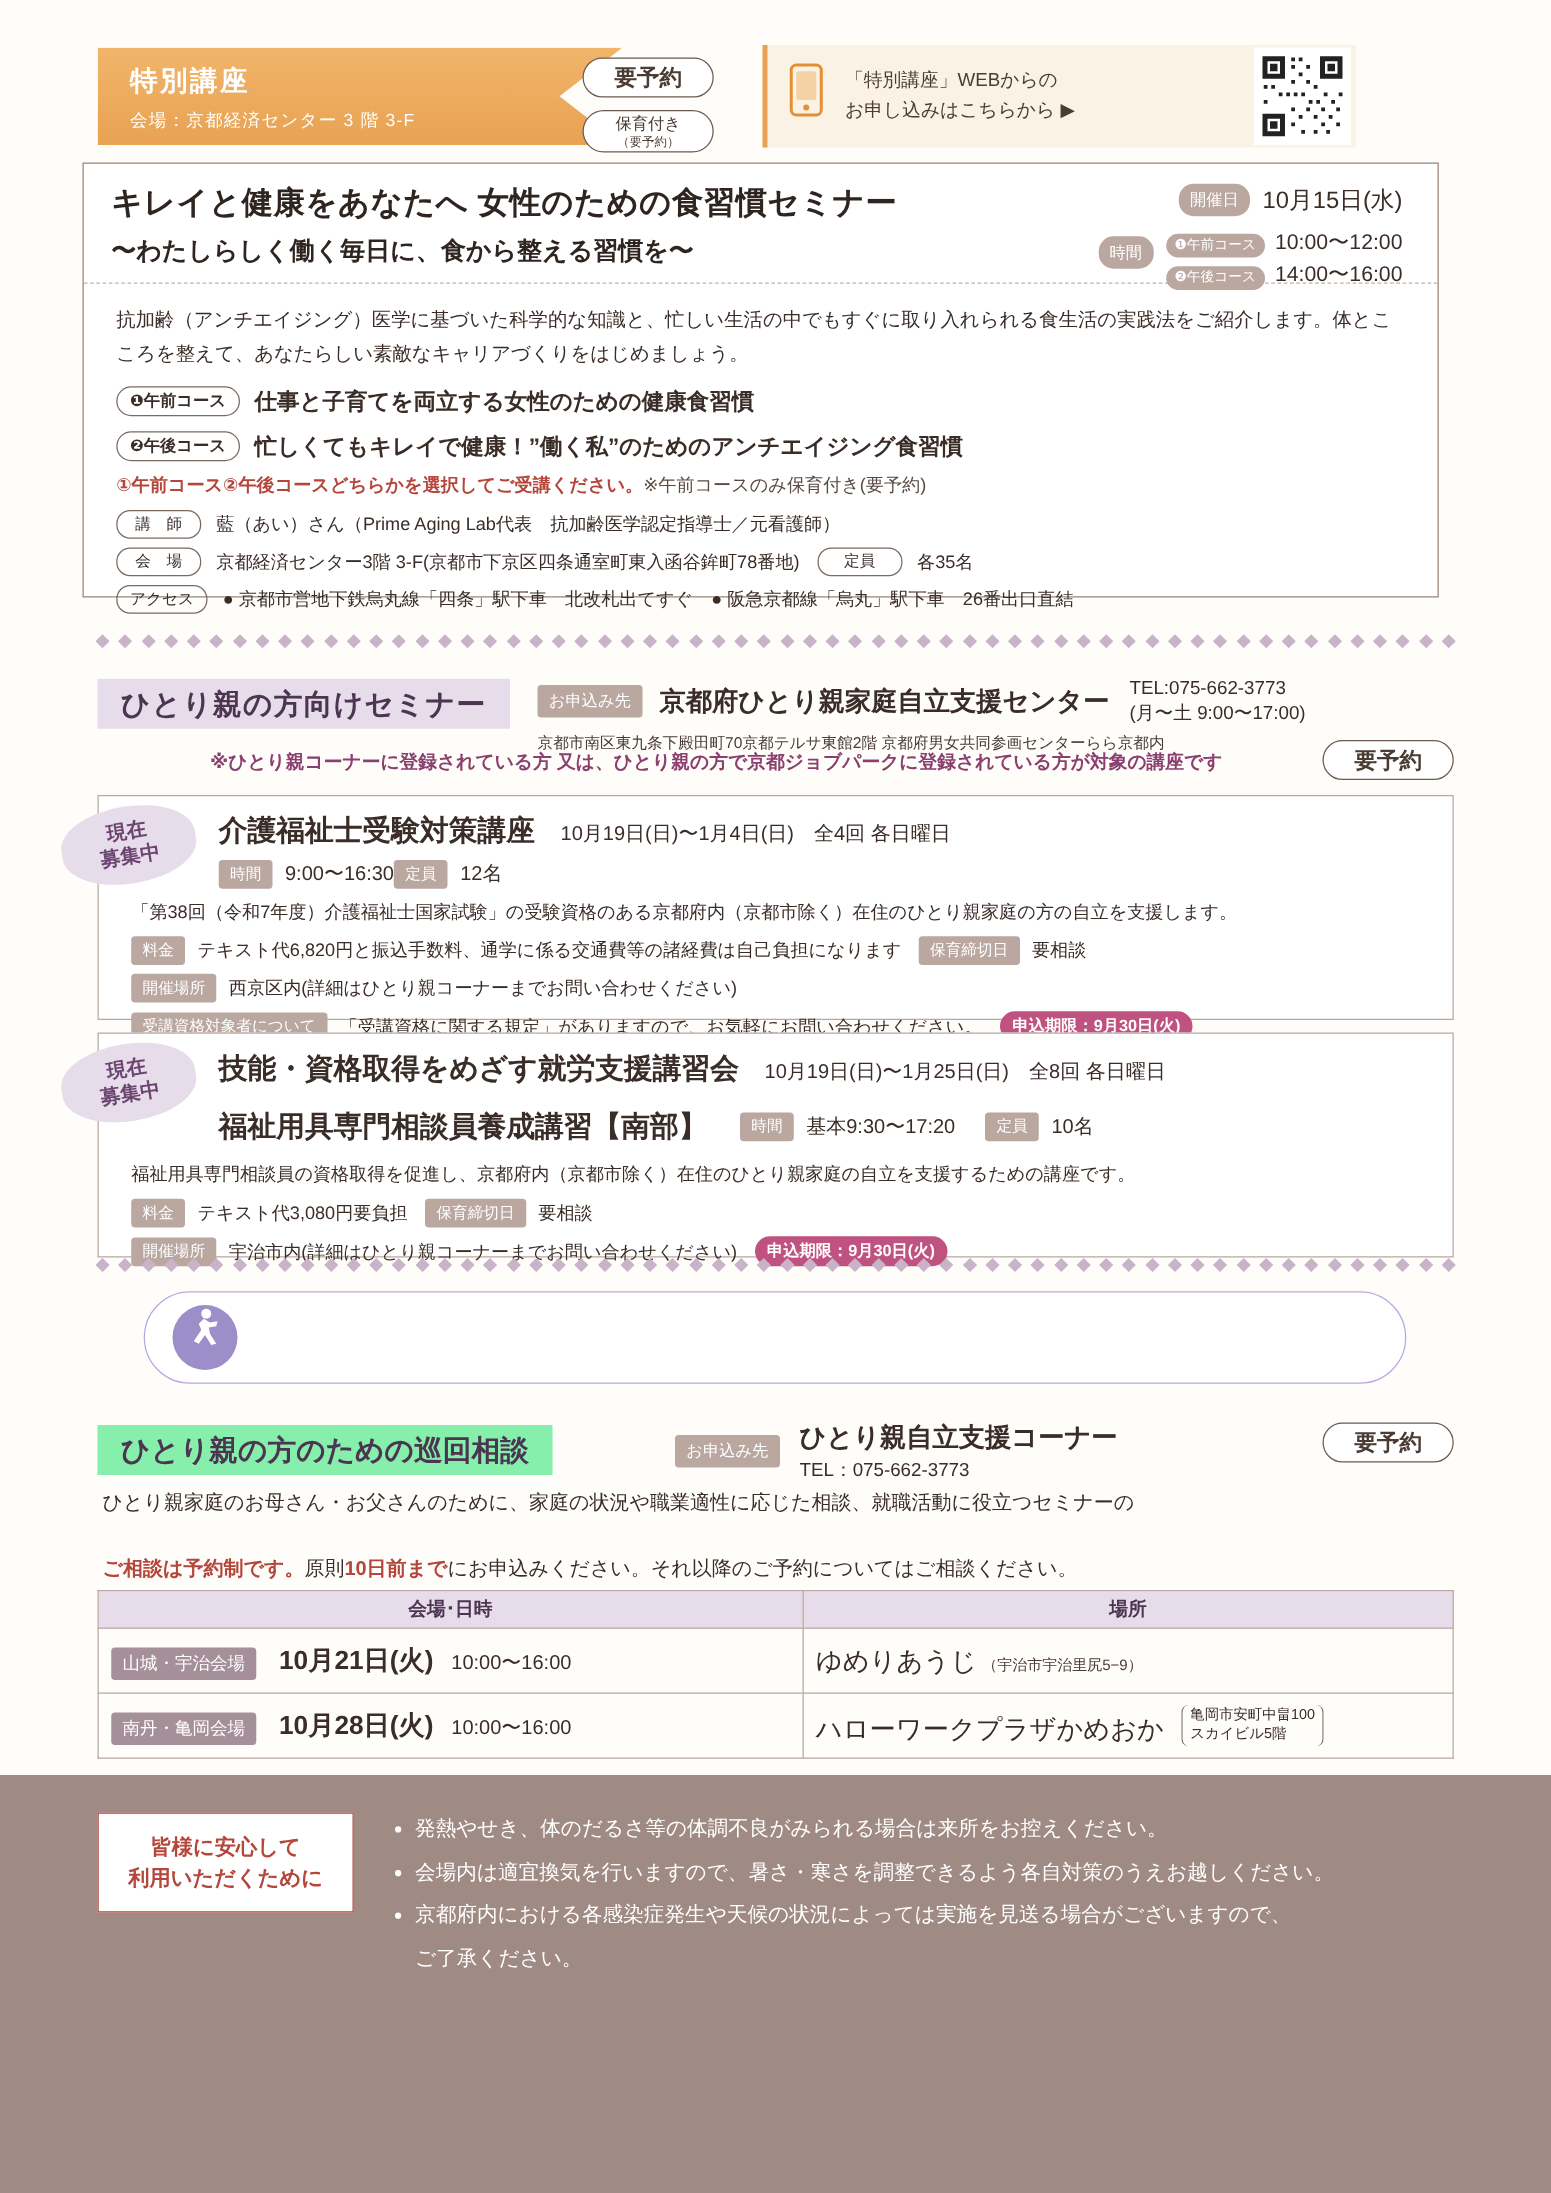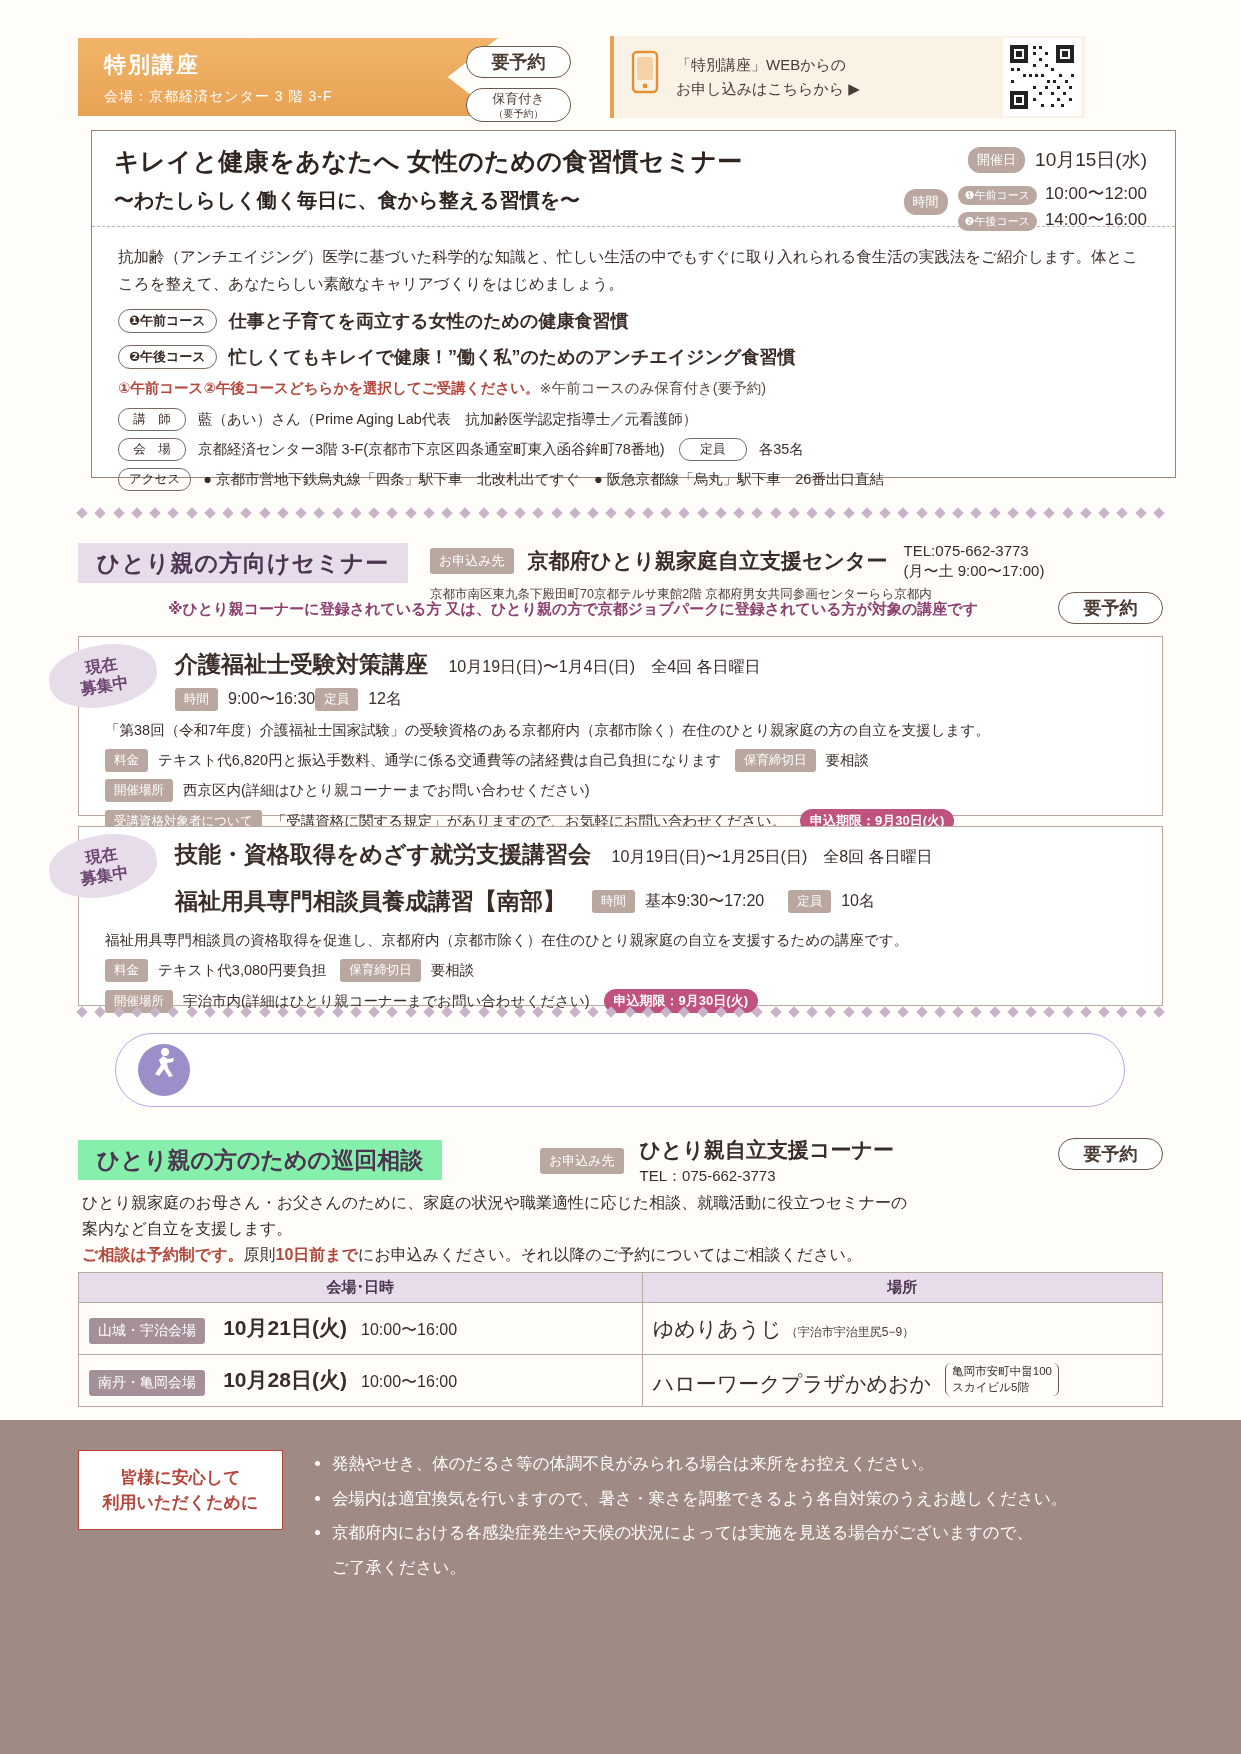--- a/index.html
+++ b/index.html
@@ -37,21 +37,21 @@
   .web-box {
     position:absolute; left:610px; top:36px; width:475px; height:82px;
     background:#fbf2e6; border-left:4px solid #e9a253; display:flex; align-items:center;
   }
   .web-phone { width:62px; text-align:center; color:#e58f33; font-size:34px; }
   .web-text { font-size:15px; line-height:1.6; color:#4a3b33; flex:1; }
   .qr { width:78px; height:78px; margin-right:4px; background:#fff; padding:4px; }
   .qr svg { display:block; }
 
   
-  .card1 { position:absolute; left:91px; top:130px; width:1085px; height:348px; border:1.5px solid #9a8378; background:#fff; }
+  .card1 { position:absolute; left:66px; top:130px; width:1085px; height:348px; border:1.5px solid #9a8378; background:#fff; }
   .card1-top { position:relative; height:96px; border-bottom:1px dashed #c3b2a8; }
   .c1-title { position:absolute; left:22px; top:14px; font-size:25px; font-weight:bold; color:#2f2520; letter-spacing:0.5px; }
   .c1-sub { position:absolute; left:22px; top:56px; font-size:20px; font-weight:bold; color:#2f2520; }
   .kv { position:absolute; display:flex; align-items:center; }
   .kv .lbl { background:#b9a7a0; color:#fff; font-size:13px; padding:4px 9px; border-radius:12px; margin-right:10px; }
   .kv .val { font-size:19px; }
   .kv-date { right:28px; top:16px; }
   .kv-time { right:28px; top:50px; align-items:flex-start; }
   .kv-time .lbl { margin-top:8px; }
   .course-tag { display:inline-block; background:#b9a7a0; color:#fff; font-size:11px; border-radius:10px; padding:1px 7px; margin-right:8px; }
@@ -522,21 +522,20 @@
     <span class="tagfill">お申込み先</span>
     <span>
       <div class="nm">ひとり親自立支援コーナー</div>
       <div class="tl">TEL：075-662-3773</div>
     </span>
   </div>
   <div class="pill-res3">要予約</div>
 
   <div class="sp2-desc">
     <div>ひとり親家庭のお母さん・お父さんのために、家庭の状況や職業適性に応じた相談、就職活動に役立つセミナーの</div>
-    <div>案内など自立を支援します。</div>
   </div>
   <div class="sp2-alert">
     <span>ご相談は予約制です。</span><span class="blk">原則</span><span>10日前まで</span><span class="blk">にお申込みください。それ以降のご予約についてはご相談ください。</span>
   </div>
 
   <table class="vtab">
     <tbody>
         <tr>
       <th style="width:52%">会場･日時</th>
       <th>場所</th>

